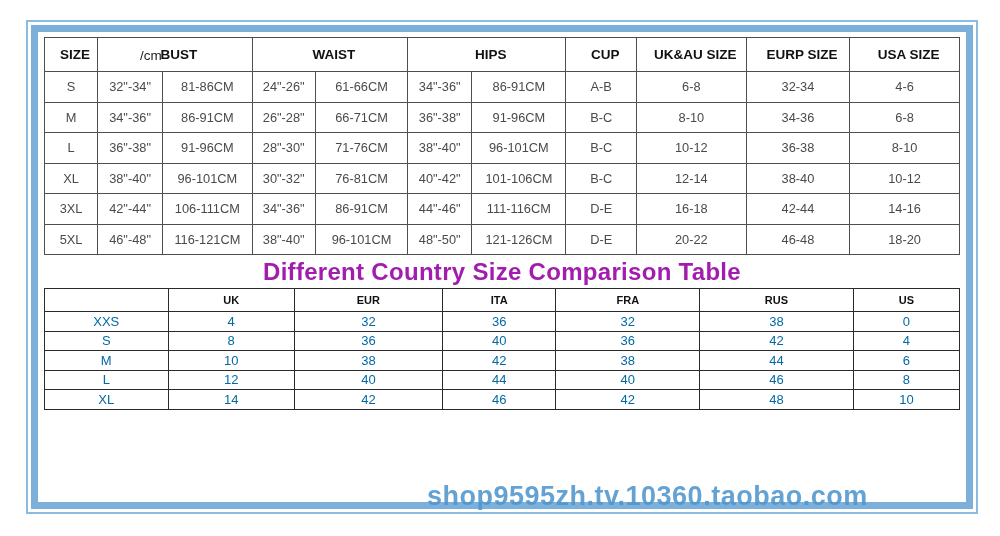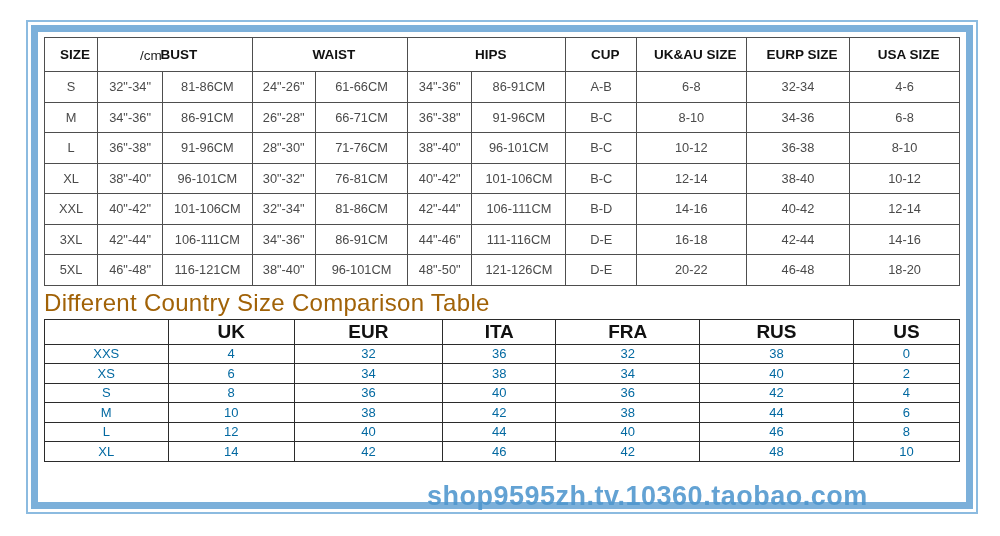--- a/index.html
+++ b/index.html
@@ -42,31 +42,31 @@
   .size-table td{
     font-size:12.8px;color:var(--cell_text);height:27.5px;
   }
   .bust-head{position:relative;}
   .bust-head .cm-label{
     position:absolute;left:6px;top:50%;transform:translateY(-50%);
     font-weight:normal;font-size:13.5px;color:#222;margin-left:36px;
   }
   
   .title{
-    margin:3px 0 2px 0;
-    font-size:24px;font-weight:normal;color:#a16207;
+    margin:3px 0 2px 0;text-align:center;
+    font-size:24px;font-weight:bold;color:#a21caf;
     letter-spacing:0.3px;
   }
   
   .country-table th, .country-table td{
     border:1.8px solid var(--table2_border);
     text-align:center;vertical-align:middle;white-space:nowrap;
   }
   .country-table th{
-    font-size:19px;font-weight:bold;color:var(--header_text);height:20px;
+    font-size:11px;font-weight:bold;color:var(--header_text);height:20px;
   }
   .country-table td{
     font-size:13px;color:#0369a1;height:16.5px;
   }
   
   .watermark-wrap{
     position:absolute;left:12px;top:482px;width:945px;height:28px;
     overflow:hidden;pointer-events:none;z-index:5;
   }
   .watermark{
@@ -159,33 +159,20 @@
               <td>30"-32"</td>
               <td>76-81CM</td>
               <td>40"-42"</td>
               <td>101-106CM</td>
               <td>B-C</td>
               <td>12-14</td>
               <td>38-40</td>
               <td>10-12</td>
             </tr>
             <tr>
-              <td>XXL</td>
-              <td>40"-42"</td>
-              <td>101-106CM</td>
-              <td>32"-34"</td>
-              <td>81-86CM</td>
-              <td>42"-44"</td>
-              <td>106-111CM</td>
-              <td>B-D</td>
-              <td>14-16</td>
-              <td>40-42</td>
-              <td>12-14</td>
-            </tr>
-            <tr>
               <td>3XL</td>
               <td>42"-44"</td>
               <td>106-111CM</td>
               <td>34"-36"</td>
               <td>86-91CM</td>
               <td>44"-46"</td>
               <td>111-116CM</td>
               <td>D-E</td>
               <td>16-18</td>
               <td>42-44</td>
@@ -234,29 +221,20 @@
             <tr>
               <td>XXS</td>
               <td>4</td>
               <td>32</td>
               <td>36</td>
               <td>32</td>
               <td>38</td>
               <td>0</td>
             </tr>
             <tr>
-              <td>XS</td>
-              <td>6</td>
-              <td>34</td>
-              <td>38</td>
-              <td>34</td>
-              <td>40</td>
-              <td>2</td>
-            </tr>
-            <tr>
               <td>S</td>
               <td>8</td>
               <td>36</td>
               <td>40</td>
               <td>36</td>
               <td>42</td>
               <td>4</td>
             </tr>
             <tr>
               <td>M</td>

